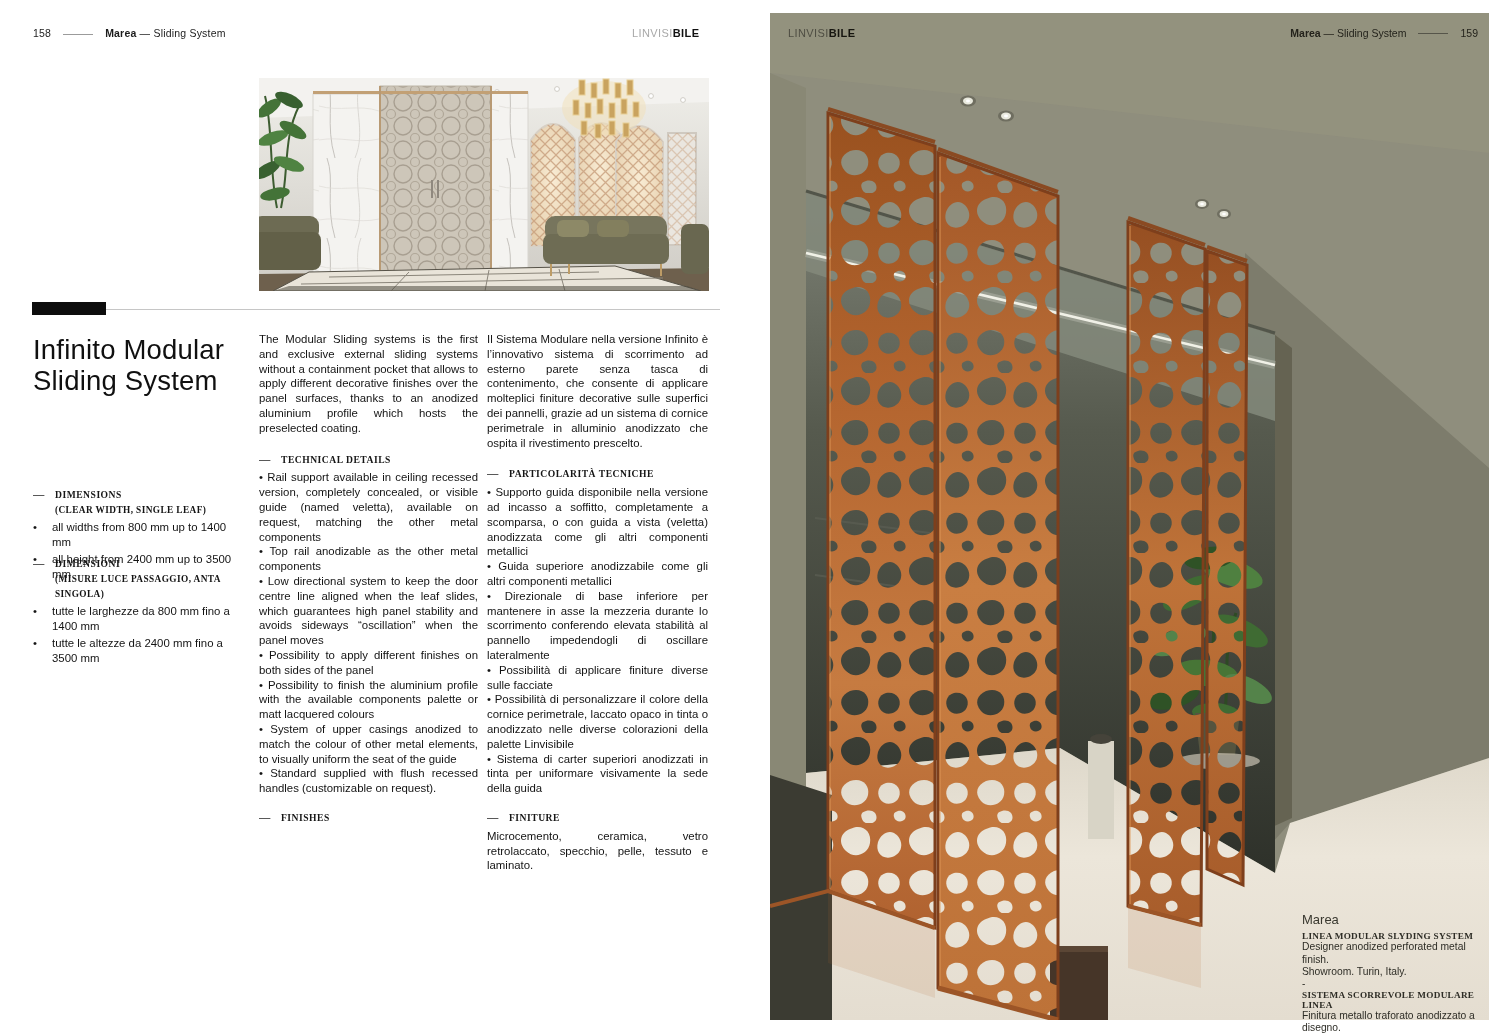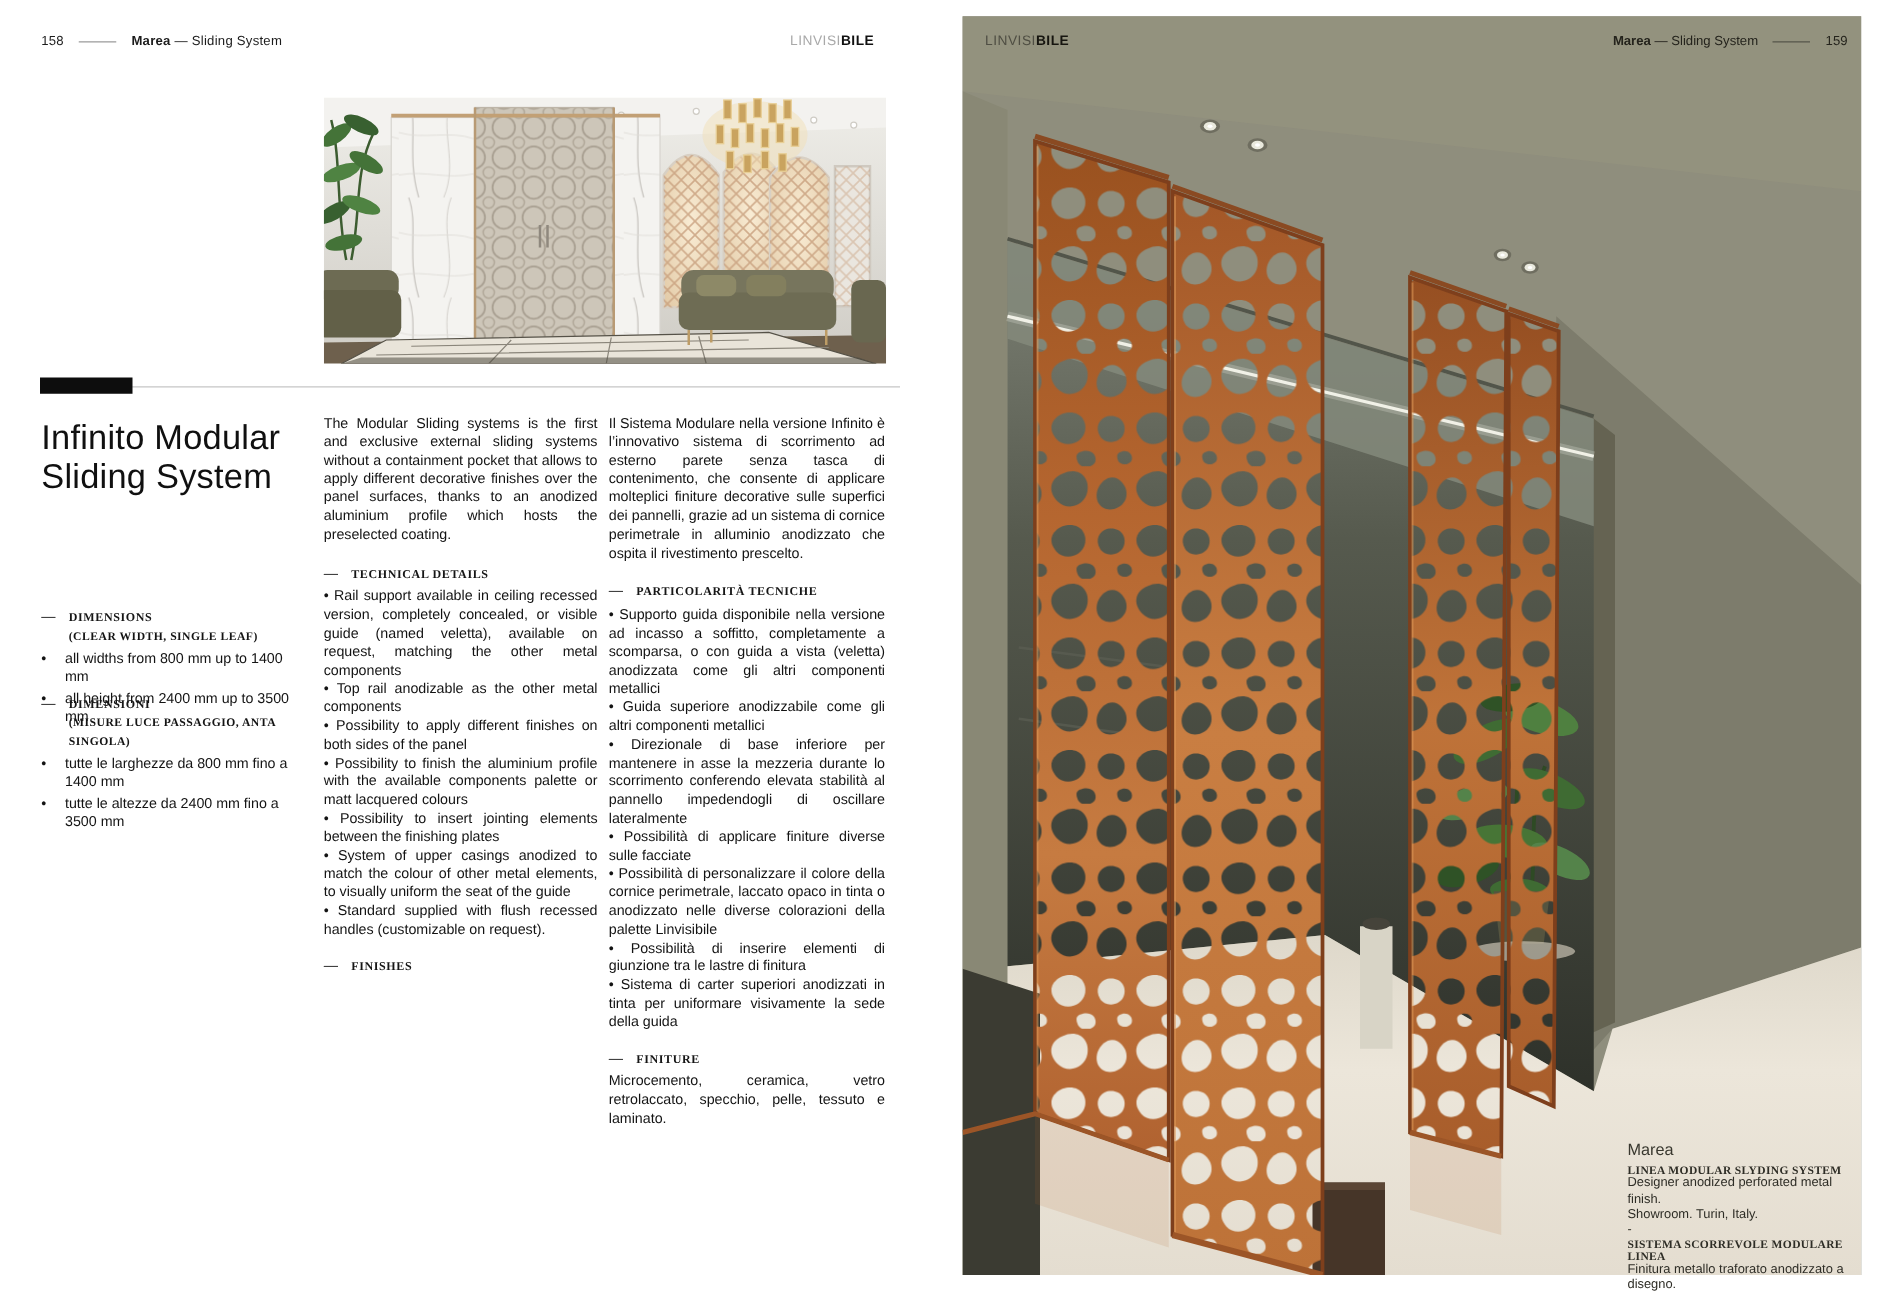--- a/index.html
+++ b/index.html
@@ -219,43 +219,42 @@
   </div>
 
   <div class="col col-en">
     <p class="intro">The Modular Sliding systems is the first and exclusive external sliding systems without a containment pocket that allows to apply different decorative finishes over the panel surfaces, thanks to an anodized aluminium profile which hosts the preselected coating.</p>
     <p class="sec-head">
         <span class="dash">—</span>
       <span class="schead">TECHNICAL DETAILS</span>
       </p>
     <p class="bullet">Rail support available in ceiling recessed version, completely concealed, or visible guide (named veletta), available on request, matching the other metal components</p>
     <p class="bullet">Top rail anodizable as the other metal components</p>
+    <p class="bullet">Low directional system to keep the door centre line aligned when the leaf slides, which guarantees high panel stability and avoids sideways “oscillation” when the panel moves</p>
     <p class="bullet">Possibility to apply different finishes on both sides of the panel</p>
     <p class="bullet">Possibility to finish the aluminium profile with the available components palette or matt lacquered colours</p>
-    <p class="bullet">Possibility to insert jointing elements between the finishing plates</p>
     <p class="bullet">System of upper casings anodized to match the colour of other metal elements, to visually uniform the seat of the guide</p>
     <p class="bullet">Standard supplied with flush recessed handles (customizable on request).</p>
     <p class="sec-head later">
         <span class="dash">—</span>
       <span class="schead">FINISHES</span>
       </p>
   </div>
 
   <div class="col col-it">
     <p class="intro">Il Sistema Modulare nella versione Infinito è l’innovativo sistema di scorrimento ad esterno parete senza tasca di contenimento, che consente di applicare molteplici finiture decorative sulle superfici dei pannelli, grazie ad un sistema di cornice perimetrale in alluminio anodizzato che ospita il rivestimento prescelto.</p>
     <p class="sec-head">
         <span class="dash">—</span>
       <span class="schead">PARTICOLARITÀ TECNICHE</span>
       </p>
     <p class="bullet">Supporto guida disponibile nella versione ad incasso a soffitto, completamente a scomparsa, o con guida a vista (veletta) anodizzata come gli altri componenti metallici</p>
     <p class="bullet">Guida superiore anodizzabile come gli altri componenti metallici</p>
     <p class="bullet">Direzionale di base inferiore per mantenere in asse la mezzeria durante lo scorrimento conferendo elevata stabilità al pannello impedendogli di oscillare lateralmente</p>
     <p class="bullet">Possibilità di applicare finiture diverse sulle facciate</p>
     <p class="bullet">Possibilità di personalizzare il colore della cornice perimetrale, laccato opaco in tinta o anodizzato nelle diverse colorazioni della palette Linvisibile</p>
-    <p class="bullet">Possibilità di inserire elementi di giunzione tra le lastre di finitura</p>
     <p class="bullet">Sistema di carter superiori anodizzati in tinta per uniformare visivamente la sede della guida</p>
     <p class="sec-head later">
         <span class="dash">—</span>
       <span class="schead">FINITURE</span>
       </p>
     <p class="fin-text">Microcemento, ceramica, vetro retrolaccato, specchio, pelle, tessuto e laminato.</p>
   </div>
 
   <div class="photo-right">
     <svg width="719" height="1007" viewBox="0 0 719 1007">

